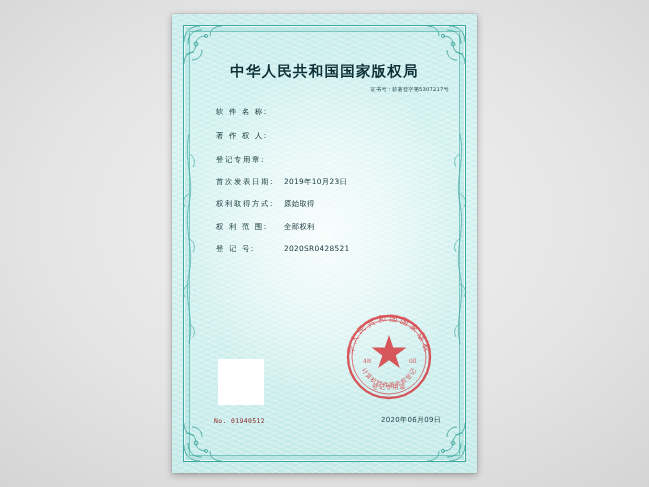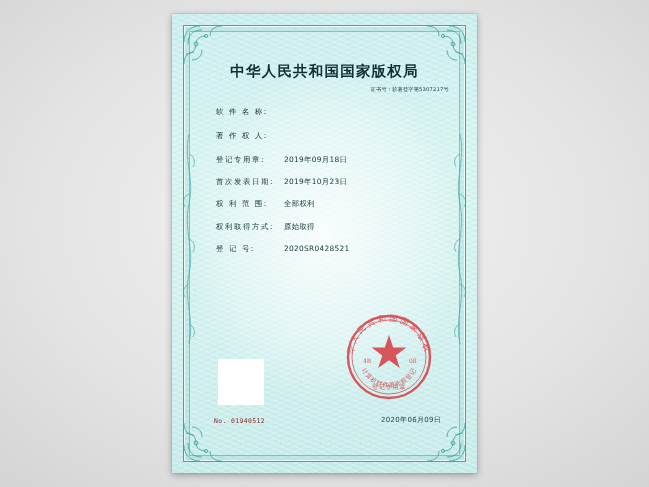--- a/index.html
+++ b/index.html
@@ -299,36 +299,35 @@
       <div class="row gap-lg">
         <div class="lbl">软 件 名 称:</div>
       </div>
 
       <div class="row gap-lg">
         <div class="lbl">著 作 权 人:</div>
       </div>
 
       <div class="row gap-md">
         <div class="lbl">登记专用章:</div>
-        <div class="val">2019年09月18日</div>
       </div>
 
       <div class="row gap-md">
         <div class="lbl">首次发表日期:</div>
         <div class="val">2019年10月23日</div>
       </div>
 
       <div class="row gap-md">
+        <div class="lbl">权利取得方式:</div>
+        <div class="val">原始取得</div>
+      </div>
+
+      <div class="row gap-md">
         <div class="lbl">权 利 范 围:</div>
         <div class="val">全部权利</div>
-      </div>
-
-      <div class="row gap-md">
-        <div class="lbl">权利取得方式:</div>
-        <div class="val">原始取得</div>
       </div>
 
       <div class="row">
         <div class="lbl">登 记 号:</div>
         <div class="val">2020SR0428521</div>
       </div>
 
     </div>
 
 

